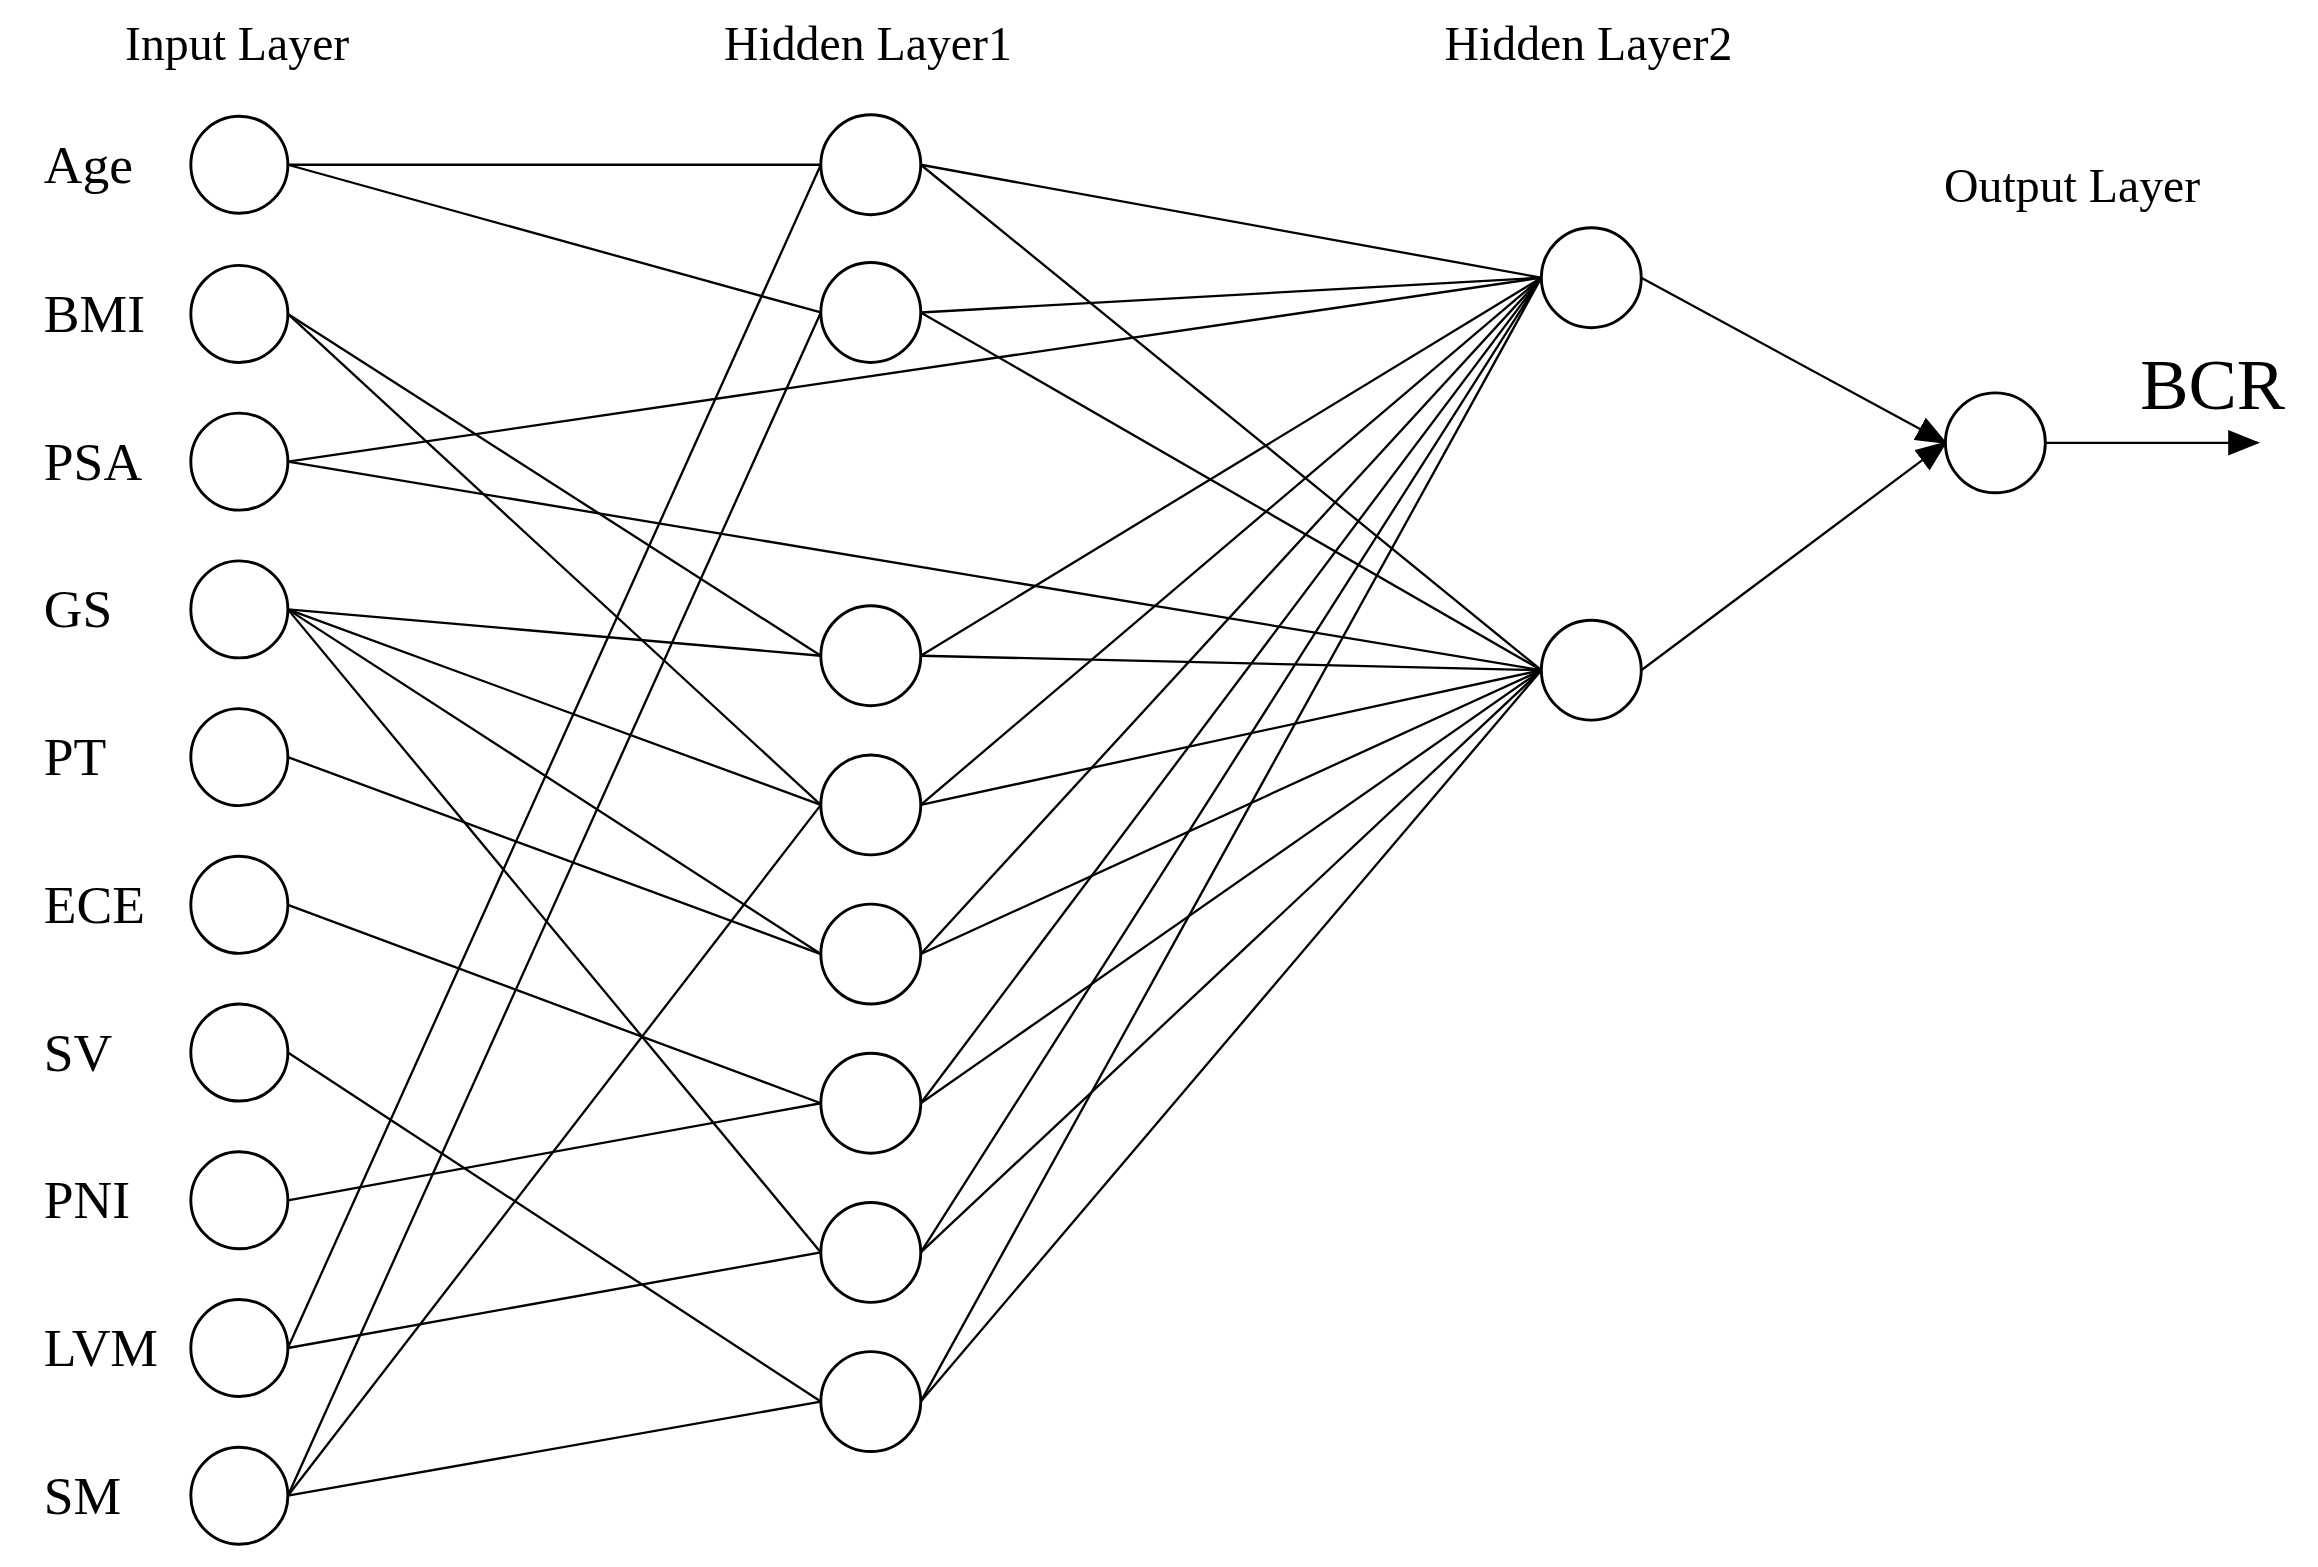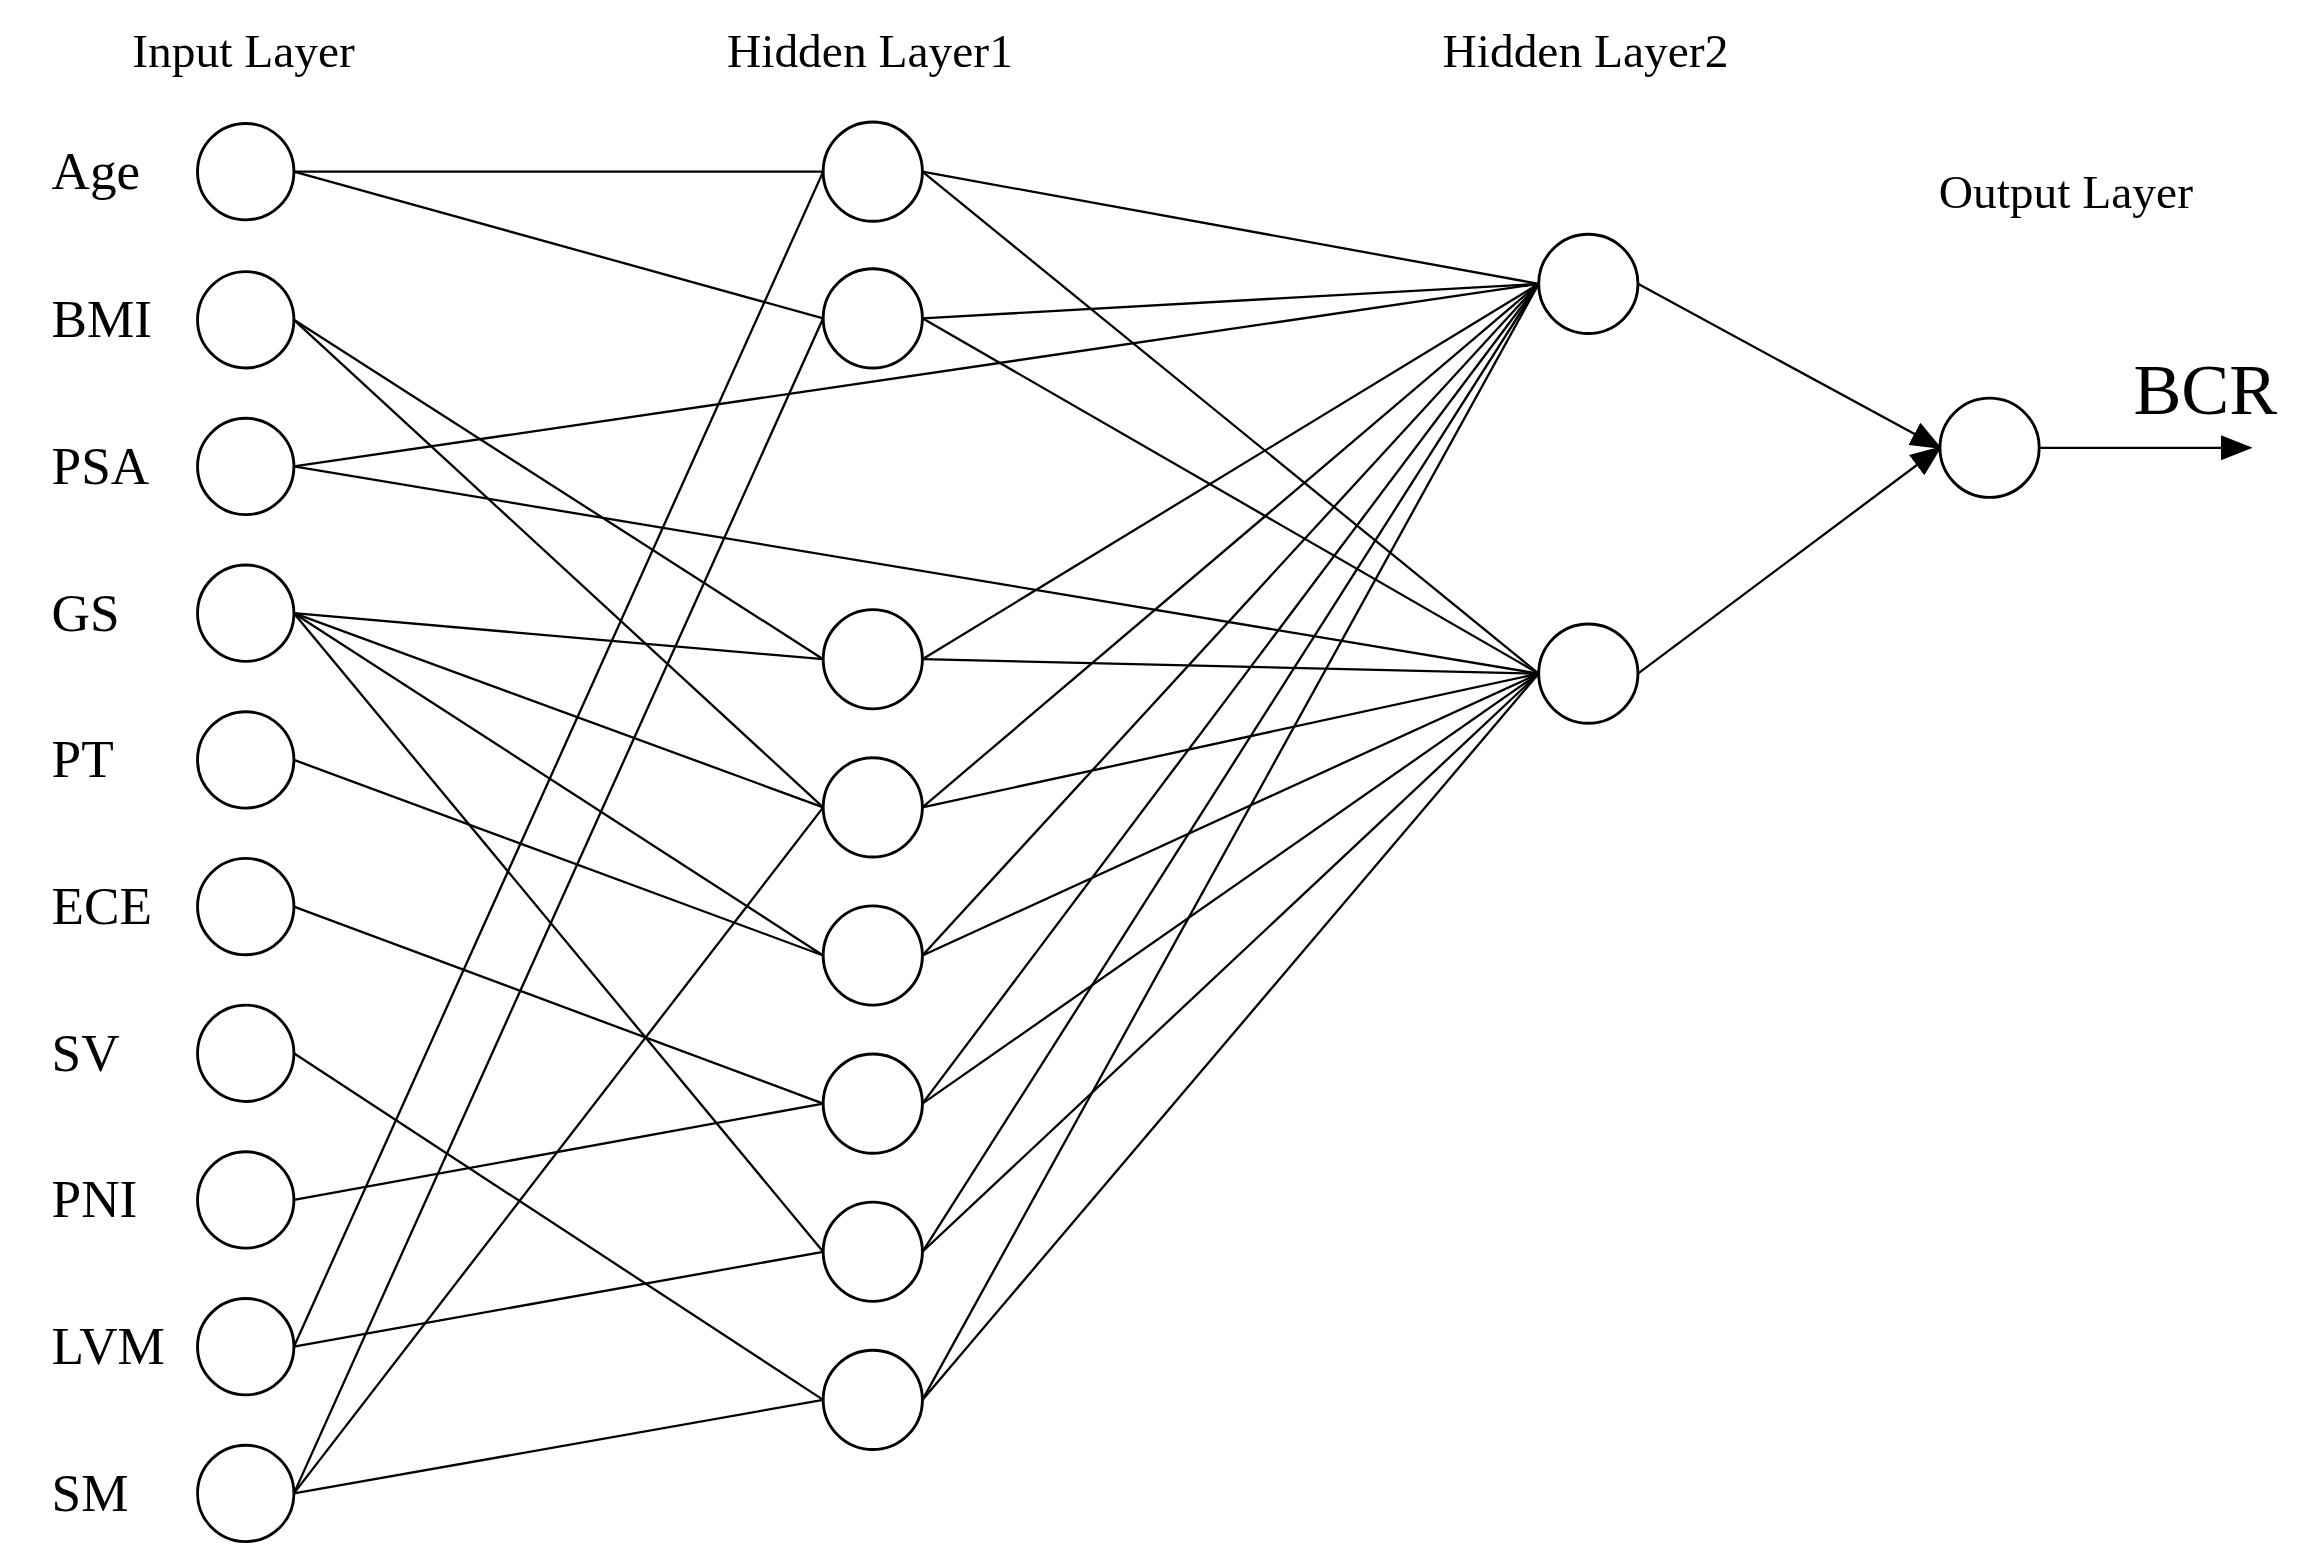--- a/index.html
+++ b/index.html
@@ -1,16 +1,16 @@
 <!DOCTYPE html>
 <html style="font-size:11.6px"><head>
 <meta charset="utf-8">
 <style>
   html,body{margin:0;padding:0;background:#ffffff;}
-  figure{margin:12px;padding:0;}
+  figure{margin:4px;padding:0;}
   svg{display:block;width:100%;height:auto;background:#ffffff;}
   .edge{fill:none;}
   .node-circle{}
   .layer-title{font-family:"Liberation Serif","DejaVu Serif",serif;font-size:66px;fill:#000;}
   .node-label{font-family:"Liberation Serif","DejaVu Serif",serif;font-size:74px;fill:#000;}
   .bcr-label{font-family:"Liberation Serif","DejaVu Serif",serif;font-size:100px;fill:#000;}
 </style>
 </head>
 <body>
 

